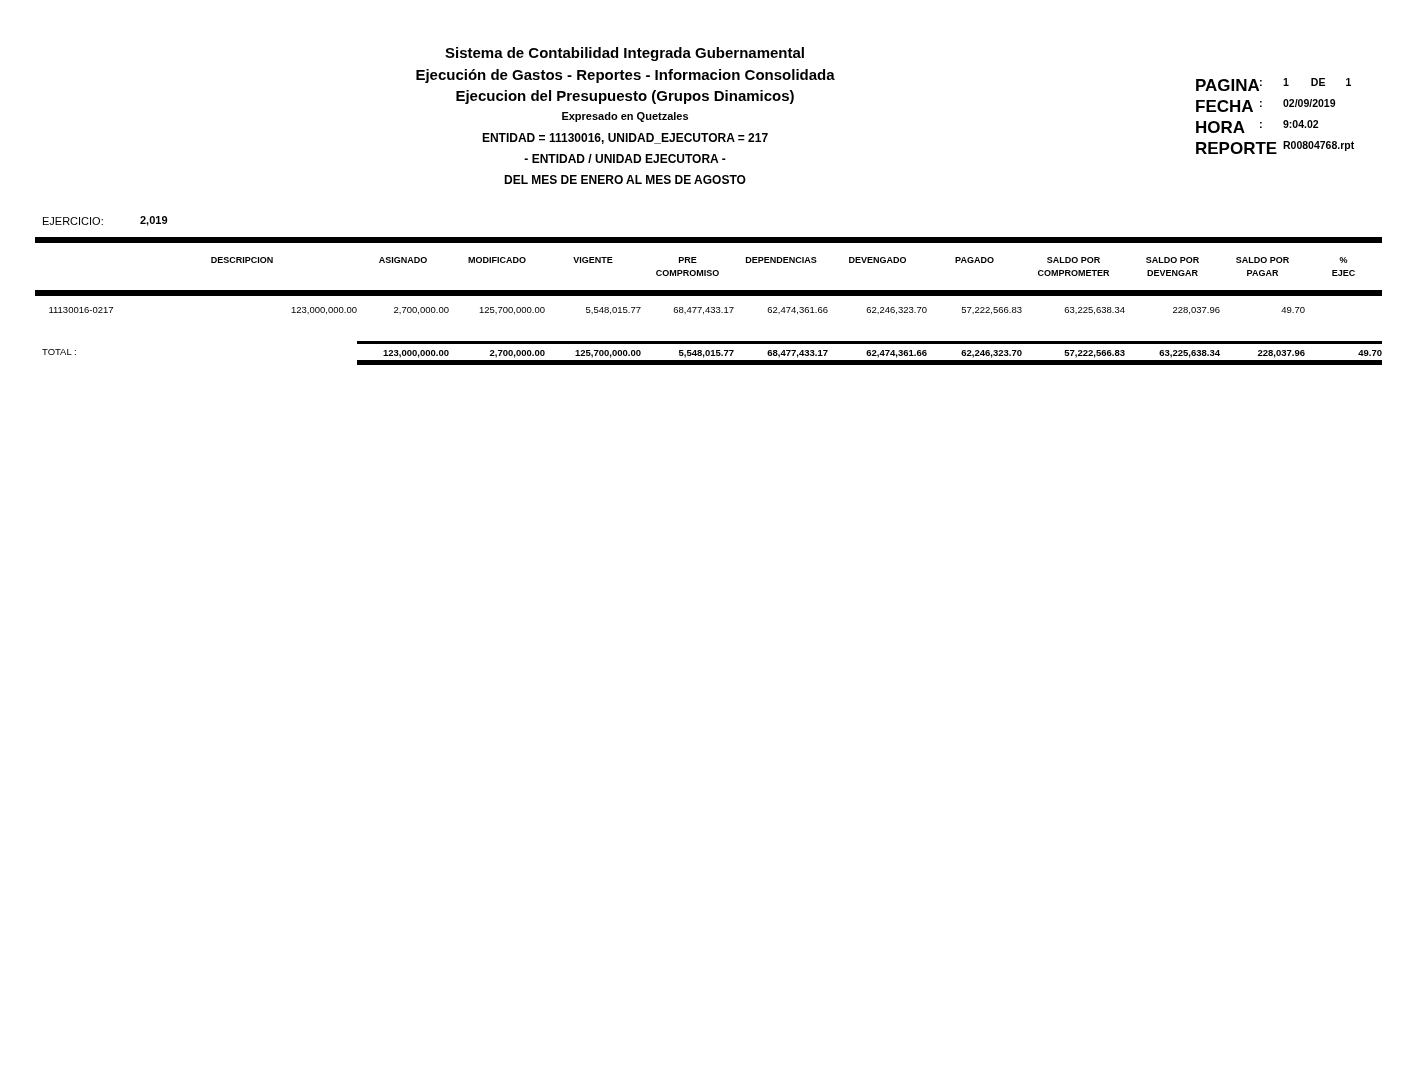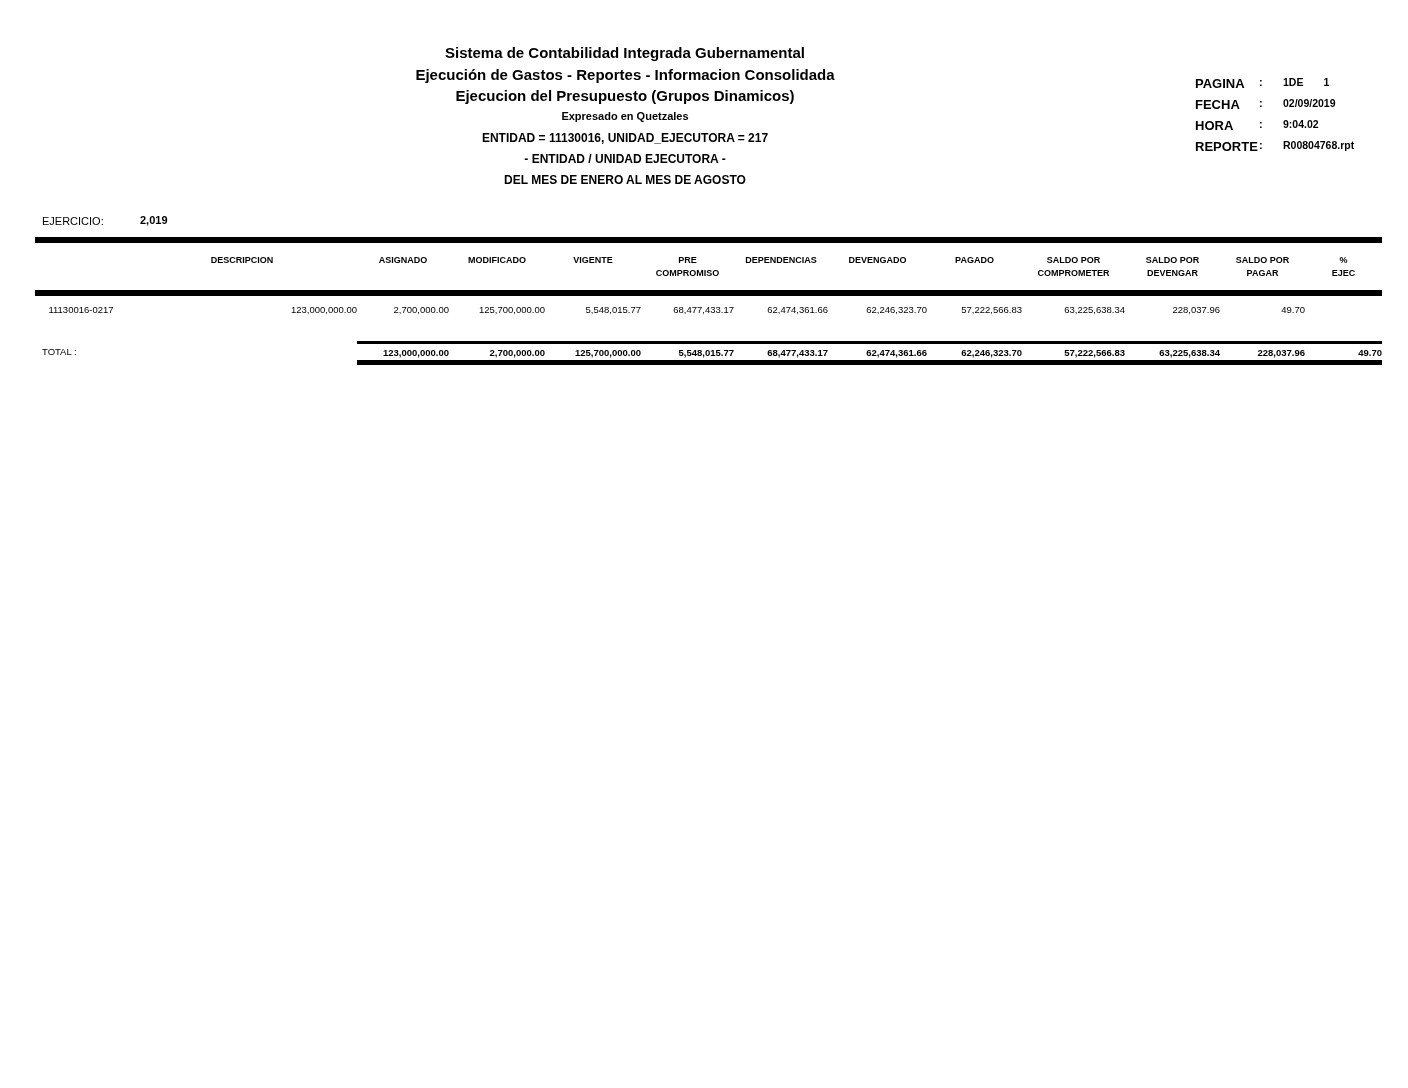--- a/index.html
+++ b/index.html
@@ -17,24 +17,24 @@
   .t1{top:44px;font-size:15px;text-align:center;}
   .t2{top:66px;font-size:15px;}
   .t3{top:87px;font-size:15px;}
   .s1{top:110px;font-size:11px;}
   .s2{top:131px;font-size:12px;}
   .s3{top:152px;font-size:12px;}
   .s4{top:173px;font-size:12px;}
   
   .meta{left:1195px;top:76px;width:210px;}
   .meta-row{display:grid;grid-template-columns:64px 16px 1fr;height:21px;align-items:start;}
-  .meta-label{font-size:13px;font-weight:bold;}
+  .meta-label{font-size:17px;font-weight:bold;}
   .meta-colon{font-size:11px;font-weight:bold;text-align:left;}
   .meta-value{font-size:10.5px;font-weight:bold;padding-left:8px;}
-  .pagina-de{}
+  .pagina-de{margin-left:22px;}
   .pagina-total{margin-left:20px;}
   
   .ejercicio-label{left:42px;top:215px;font-size:11px;font-weight:normal;}
   .ejercicio-value{left:140px;top:214px;font-size:11px;font-weight:bold;}
   
   .bar{left:35px;width:1347px;height:6px;background:#000;}
   .bar-top{top:237px;}
   .bar-mid{top:290px;}
   
   .tgrid{display:grid;grid-template-columns:92px 230px 92px 96px 96px 93px 94px 99px 95px 103px 95px 85px 77px;}

